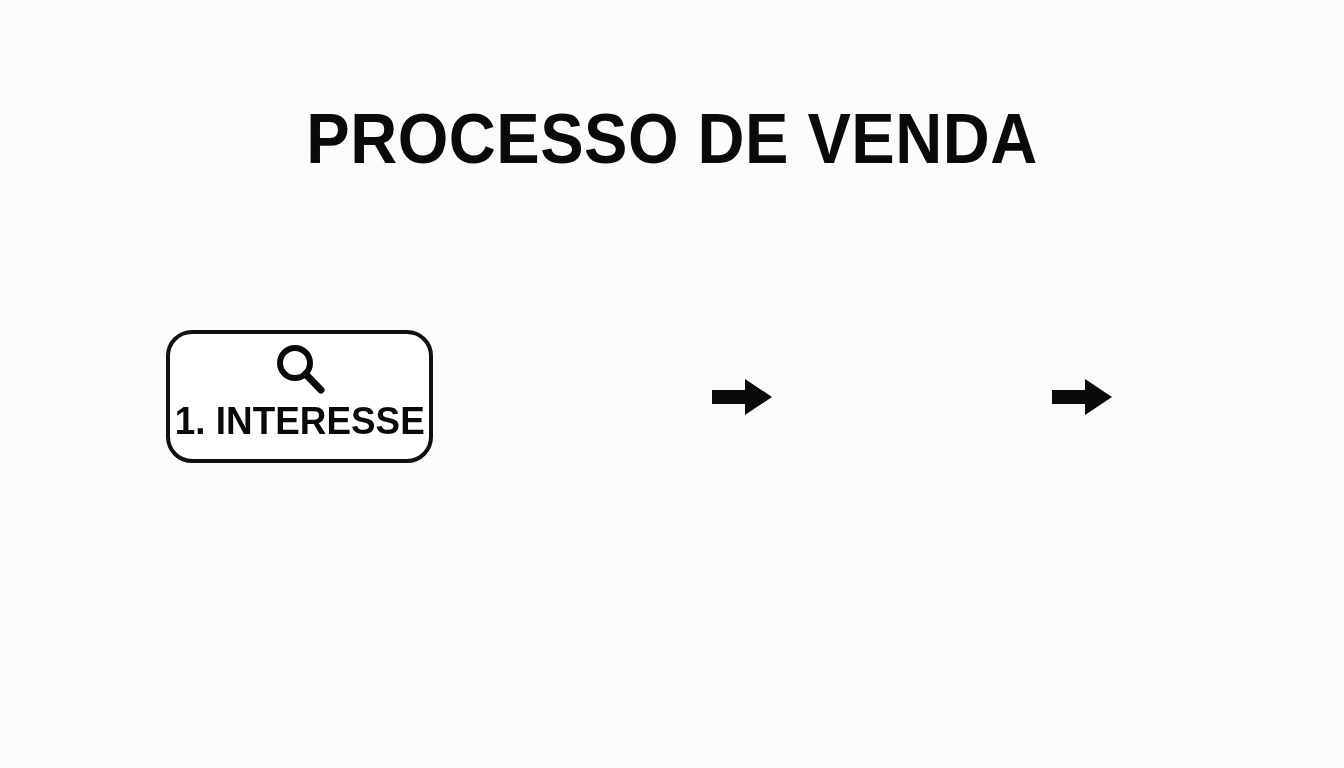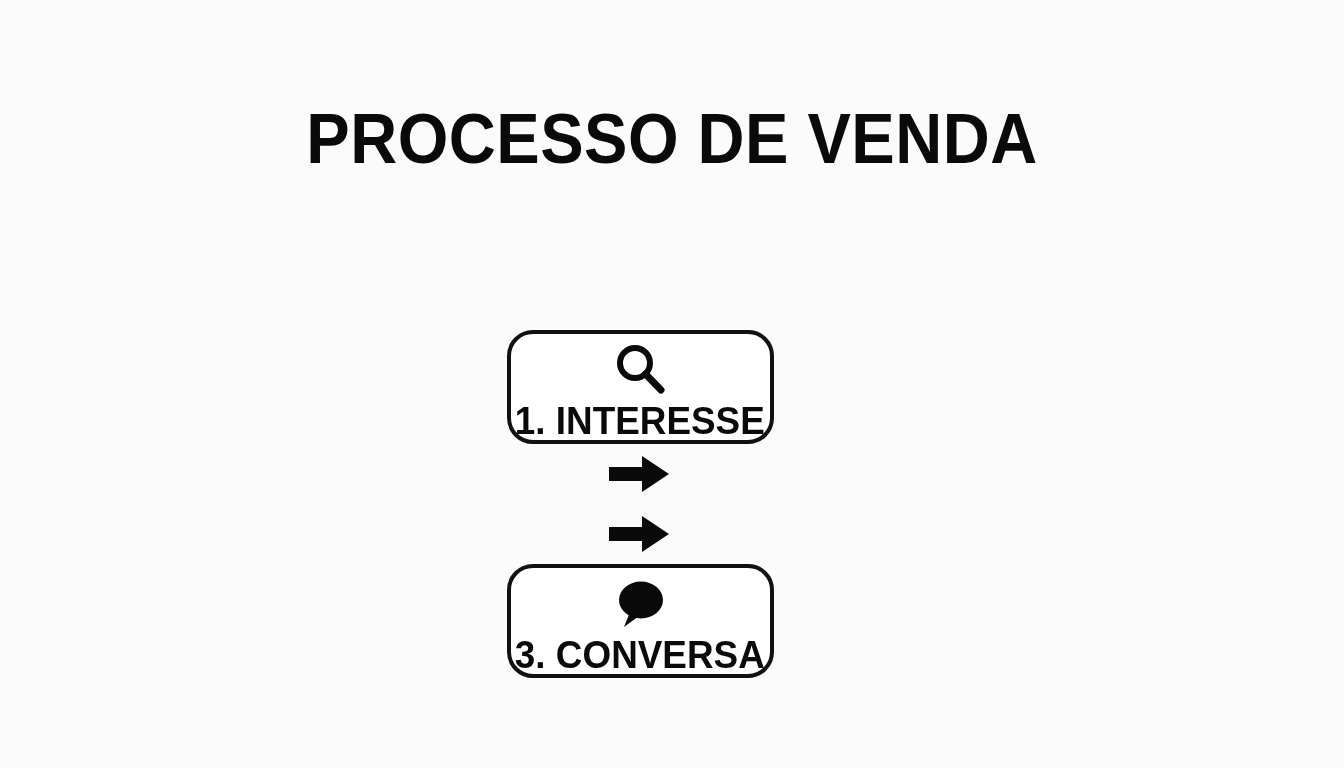--- a/index.html
+++ b/index.html
@@ -41,21 +41,21 @@
   }
 
   
   .flow {
     position: absolute;
     top: 330px;
     left: 166px;
     width: 948px;
     height: 133px;
     display: flex;
-    flex-direction: column;
+    flex-direction: row;
     align-items: center;
     justify-content: space-between;
   }
 
   .step {
     width: 267px;
     height: 133px;
     box-sizing: border-box;
     border: 4px solid #111111;
     border-radius: 26px;
@@ -123,24 +123,15 @@
       </svg>
     </div>
 
 
     <div class="connector">
       <svg width="62" height="40" viewBox="0 0 62 40" aria-hidden="true">
         <path d="M0 13 H33 V2 L60 20 L33 38 V27 H0 Z" fill="#0a0a0a"></path>
       </svg>
     </div>
 
-    <div class="step">
-      <div class="step-icon">
-        <svg width="58" height="52" viewBox="0 0 58 52" aria-hidden="true">
-          <ellipse cx="30" cy="22" rx="22" ry="18.5" fill="#0a0a0a"></ellipse>
-          <path d="M19 34 L13 49 L28 38 Z" fill="#0a0a0a"></path>
-        </svg>
-      </div>
-      <div class="step-label">3. CONVERSA</div>
-    </div>
 
   </div>
 </div>
 
 </body></html>

